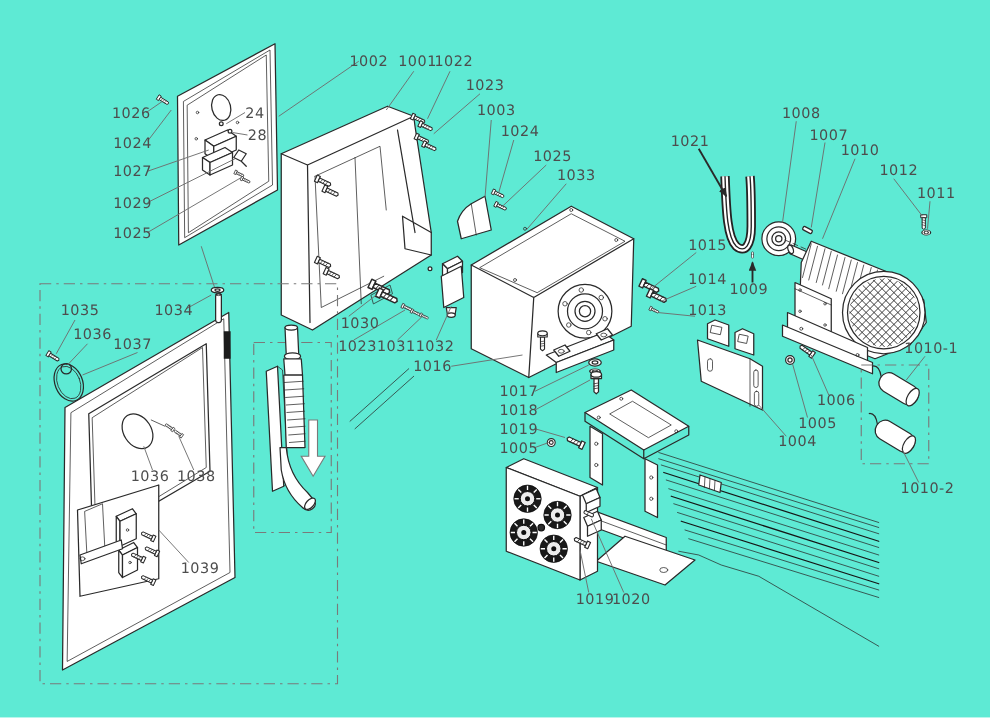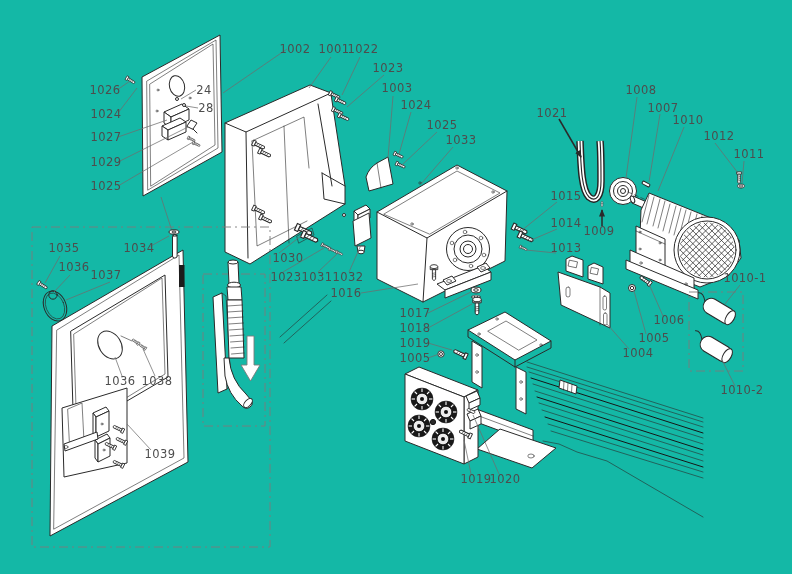--- a/index.html
+++ b/index.html
@@ -1,16 +1,16 @@
 <!DOCTYPE html>
 <html><head>
 <meta charset="utf-8">
 <style>
   html,body{margin:0;padding:0;background:#fff;}
-  .stage{position:relative;width:792px;height:574px;background:#14b8a6;overflow:hidden;
+  .stage{position:relative;width:792px;height:574px;background:#5eead4;overflow:hidden;
          font-family:"DejaVu Sans", sans-serif;}
   svg{display:block}
   .ln{fill:none;stroke:#2a2a2a;stroke-width:1;stroke-linejoin:round;stroke-linecap:round}
   .thin{stroke-width:.6}
   .fc{fill:#ffffff;stroke:#2a2a2a;stroke-width:1;stroke-linejoin:round}
   .dash-box{fill:none;stroke:#7a7a7a;stroke-width:.9;stroke-dasharray:9 4 2 4}
   .leader{stroke:#6e6e6e;stroke-width:.75;fill:none}
   .leader-arrow{stroke:#2a2a2a;stroke-width:1.5}
   #labels text{font:11.5px "DejaVu Sans", sans-serif;fill:#4d4d4d;letter-spacing:.4px;text-anchor:middle}
   .mesh{stroke:#2a2a2a;stroke-width:.7}

